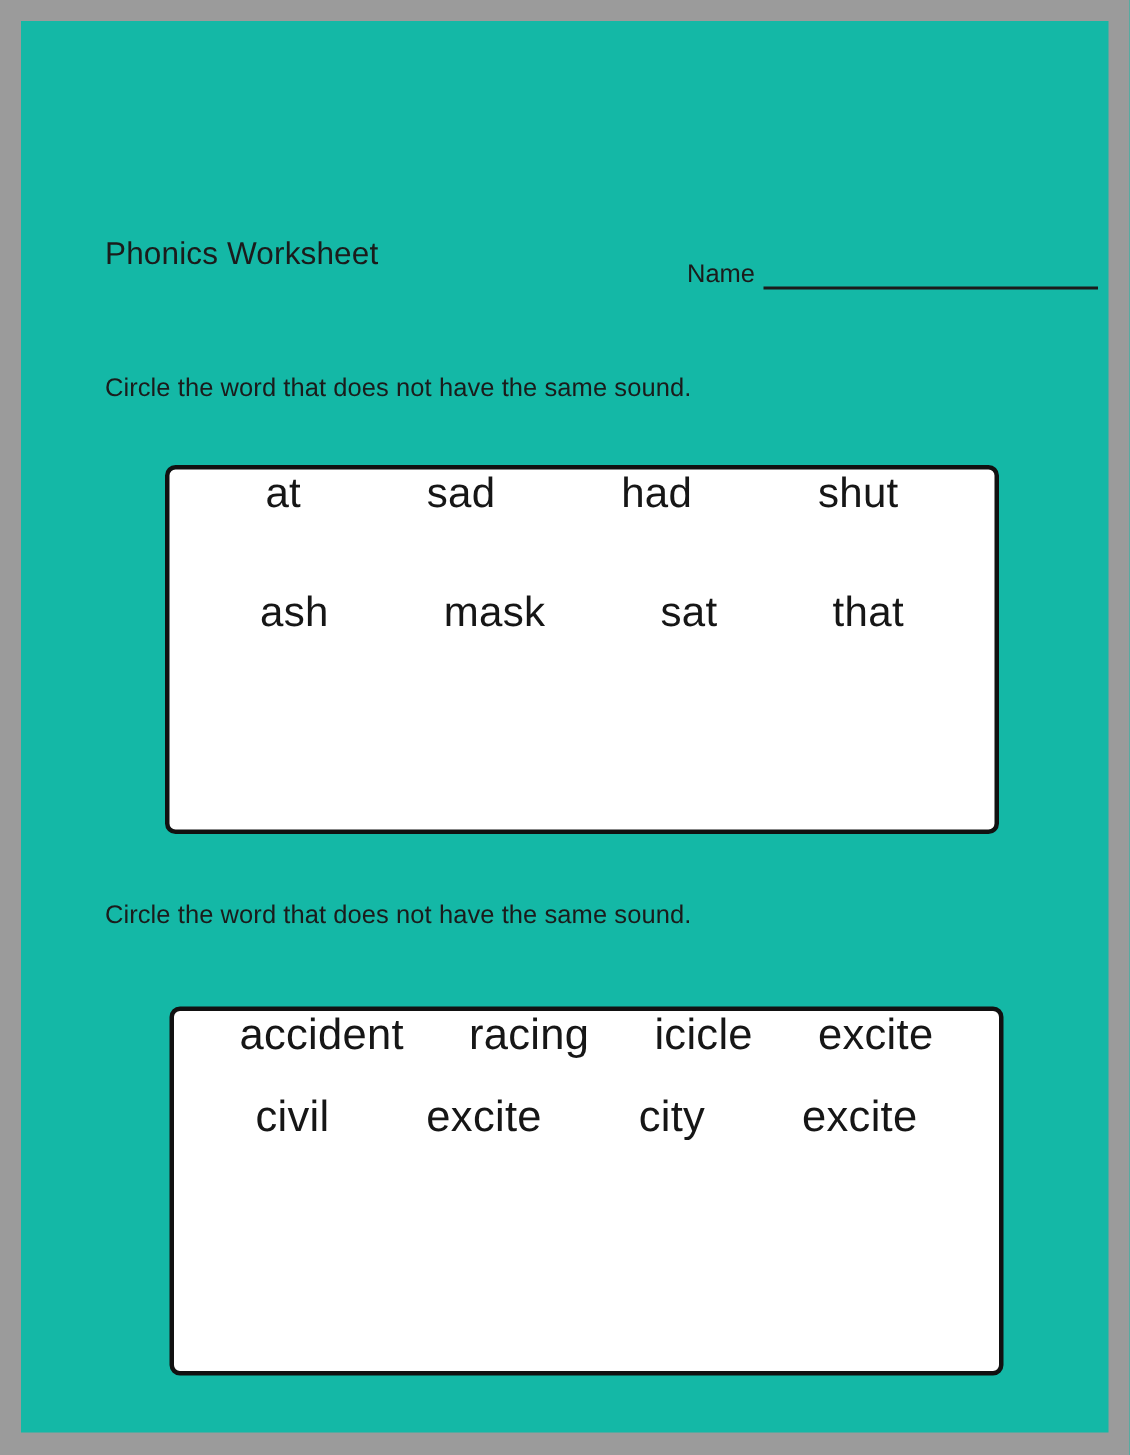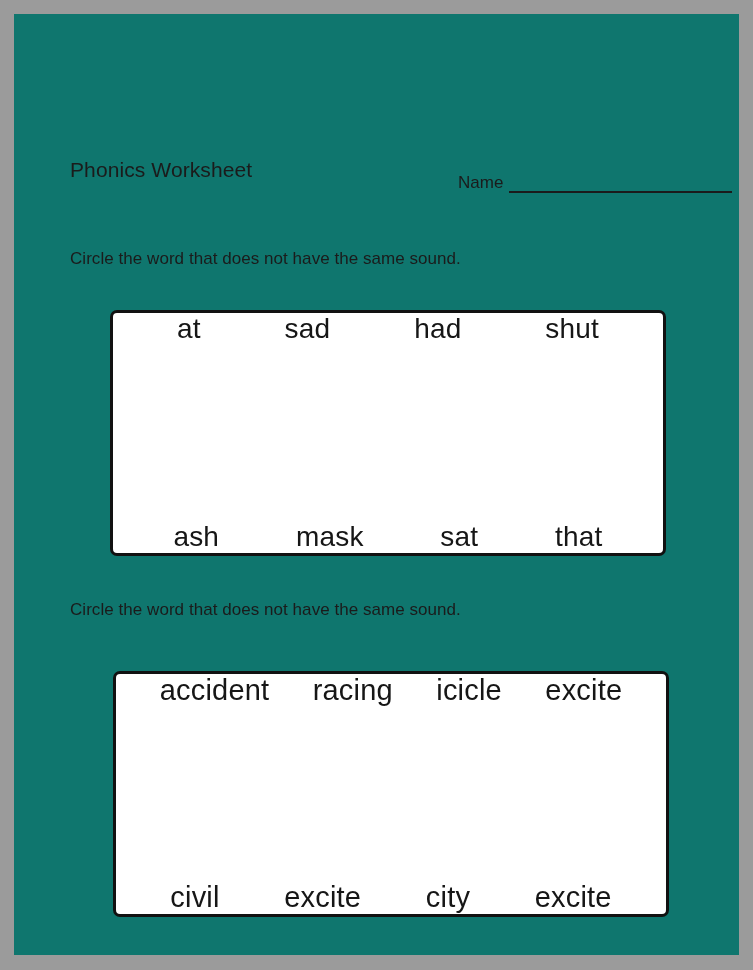--- a/index.html
+++ b/index.html
@@ -15,21 +15,21 @@
     overflow: hidden;
   }
 
   
   .page {
     position: absolute;
     left: 14px;
     top: 14px;
     width: 725px;
     height: 941px;
-    background: #0f766e;
+    background: #14b8a6;
     box-sizing: border-box;
   }
 
   
   .header {
     position: absolute;
     left: 56px;
     top: 130px;
     width: 650px;
     height: 50px;
@@ -83,21 +83,21 @@
 
   
   .word-box {
     position: absolute;
     box-sizing: border-box;
     border: 3px solid #111111;
     border-radius: 7px;
     background: #ffffff;
     display: flex;
     flex-direction: column;
-    justify-content: space-between;
+    justify-content: flex-start;
   }
   .word-box-1 {
     left: 96px;
     top: 296px;
     width: 556px;
     height: 246px;
   }
   .word-box-2 {
     left: 99px;
     top: 657px;
@@ -106,21 +106,21 @@
   }
   .word-row {
     display: flex;
     align-items: baseline;
     justify-content: space-around;
     padding: 0 22px;
     box-sizing: border-box;
     width: 100%;
   }
   .word-box-1 .word-row-top    { margin-bottom: 47px; }
-  .word-box-2 .word-row-top    { margin-bottom: 39px; }
+  .word-box-2 .word-row-top    { margin-bottom: 22px; }
   .word {
     font-size: 28px;
     color: #161616;
     white-space: nowrap;
     letter-spacing: 0.2px;
   }
   .word-box-2 .word {
     font-size: 29px;
   }
 </style>

